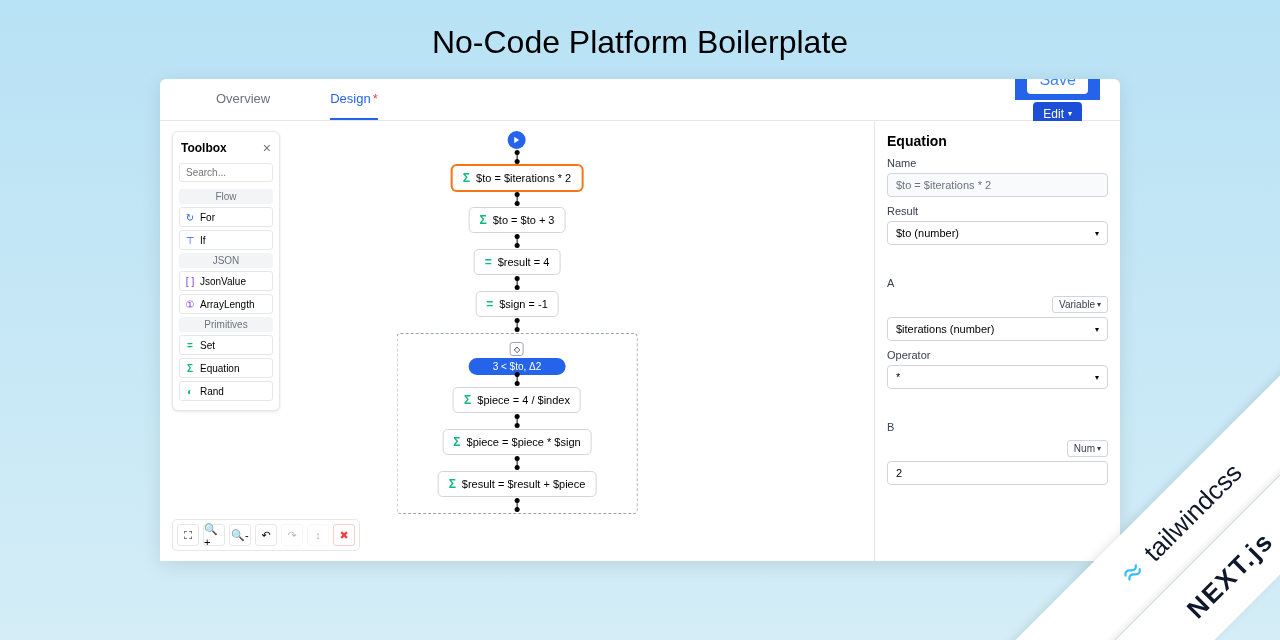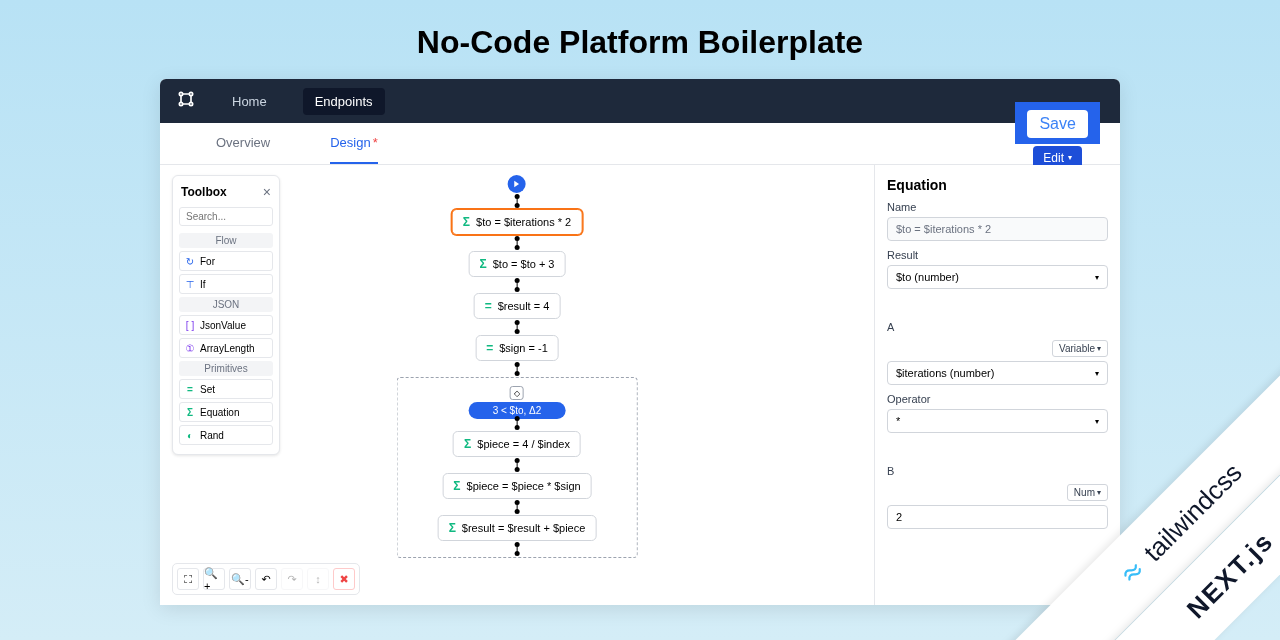--- a/index.html
+++ b/index.html
@@ -1,17 +1,17 @@
 <!DOCTYPE html>
 <html><head>
   <meta charset="utf-8">
   <style>
     * { margin: 0; padding: 0; box-sizing: border-box; font-family: -apple-system, BlinkMacSystemFont, 'Segoe UI', sans-serif; }
     body { width: 1280px; height: 640px; background: linear-gradient(180deg, #b8e2f5 0%, #d4edf7 100%); overflow: hidden; position: relative; }
-    .page-title { text-align: center; font-size: 32px; font-weight: 700; color: #000; padding: 24px 0 18px; }
+    .page-title { text-align: center; font-size: 32px; font-weight: 400; color: #000; padding: 24px 0 18px; }
     .app-frame { width: 960px; margin: 0 auto; background: #fff; border-radius: 6px 6px 0 0; box-shadow: 0 4px 20px rgba(0,0,0,0.1); overflow: hidden; }
     .topbar { background: #1e293b; height: 44px; display: flex; align-items: center; padding: 0 16px; gap: 24px; }
     .logo { color: #fff; font-size: 18px; font-weight: bold; }
     .logo svg { width: 20px; height: 20px; }
     .nav-item { color: #cbd5e1; font-size: 13px; padding: 6px 12px; border-radius: 4px; cursor: pointer; }
     .nav-item.active { background: #0f172a; color: #fff; }
     .subnav { height: 42px; border-bottom: 1px solid #e5e7eb; display: flex; align-items: center; padding: 0 20px; gap: 24px; justify-content: space-between; }
     .subnav-left { display: flex; gap: 24px; }
     .tab { font-size: 13px; color: #6b7280; padding: 12px 0; cursor: pointer; border-bottom: 2px solid transparent; margin-left: 36px; }
     .tab.active { color: #2563eb; border-bottom-color: #2563eb; }
@@ -63,33 +63,20 @@
     .chevron { font-size: 8px; }
     .eq-icon { color: #10b981; font-weight: bold; }
     .sigma { color: #10b981; font-weight: bold; }
   </style>
 </head>
 <body>
 
 <div class="page-title">No-Code Platform Boilerplate</div>
 
 <div class="app-frame">
-  <div class="topbar">
-    <span class="logo">
-      <svg viewBox="0 0 24 24" fill="none" stroke="#fff" stroke-width="2">
-          <circle cx="6" cy="6" r="2"></circle>
-          <circle cx="18" cy="6" r="2"></circle>
-          <circle cx="6" cy="18" r="2"></circle>
-          <circle cx="18" cy="18" r="2"></circle>
-          <path d="M8 6h8M6 8v8M18 8v8M8 18h8"></path>
-        </svg>
-    </span>
-    <span class="nav-item">Home</span>
-    <span class="nav-item active">Endpoints</span>
-  </div>
 
   <div class="subnav">
     <div class="subnav-left">
       <span class="tab">Overview</span>
       <span class="tab active"><span>Design</span><span class="tab-marker">*</span></span>
     </div>
     <div class="props-header">
       <span class="props-header-title">PI Approxi...</span>
       <span class="props-save">Save</span>
       <span class="props-edit">

